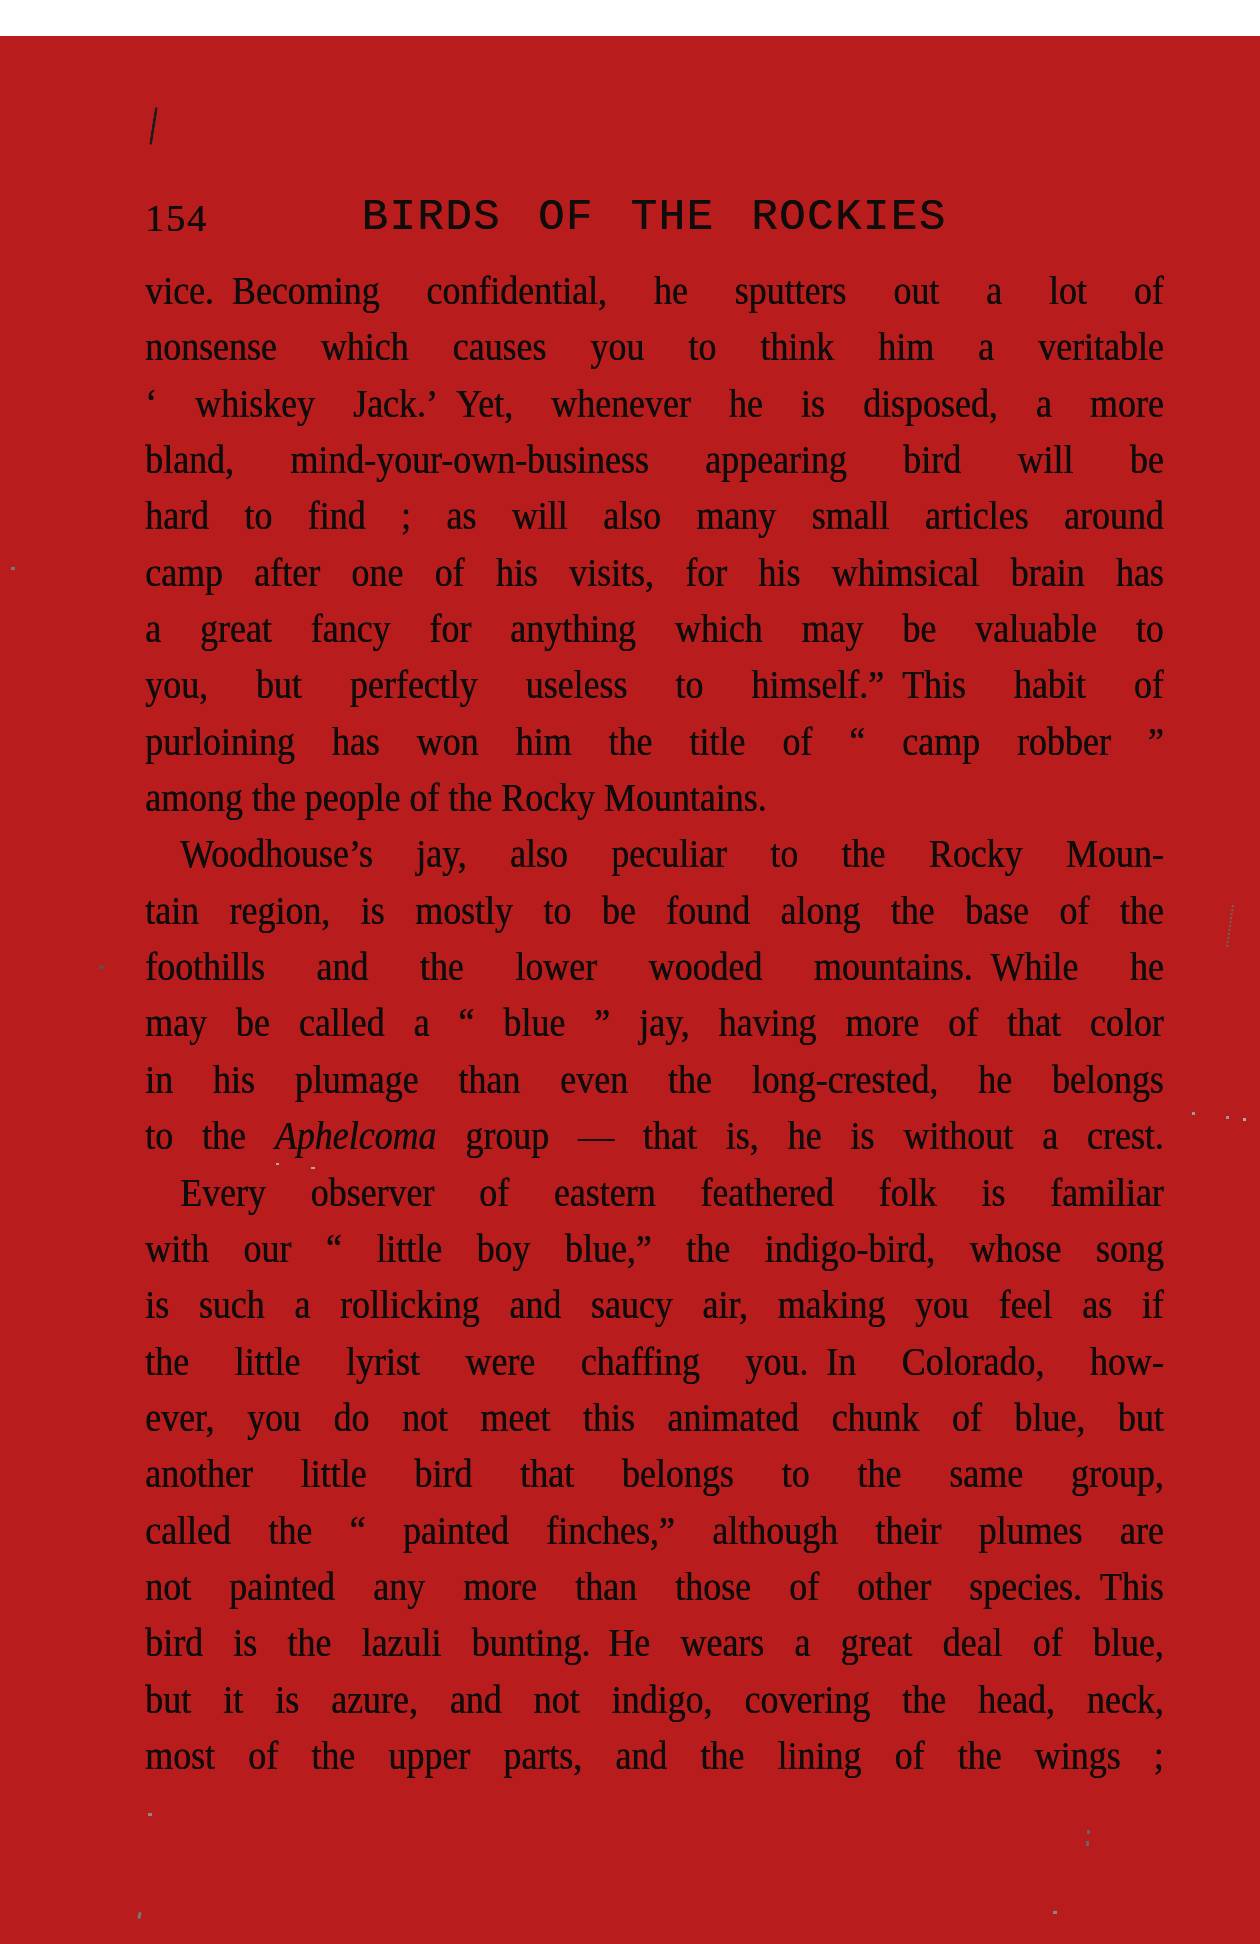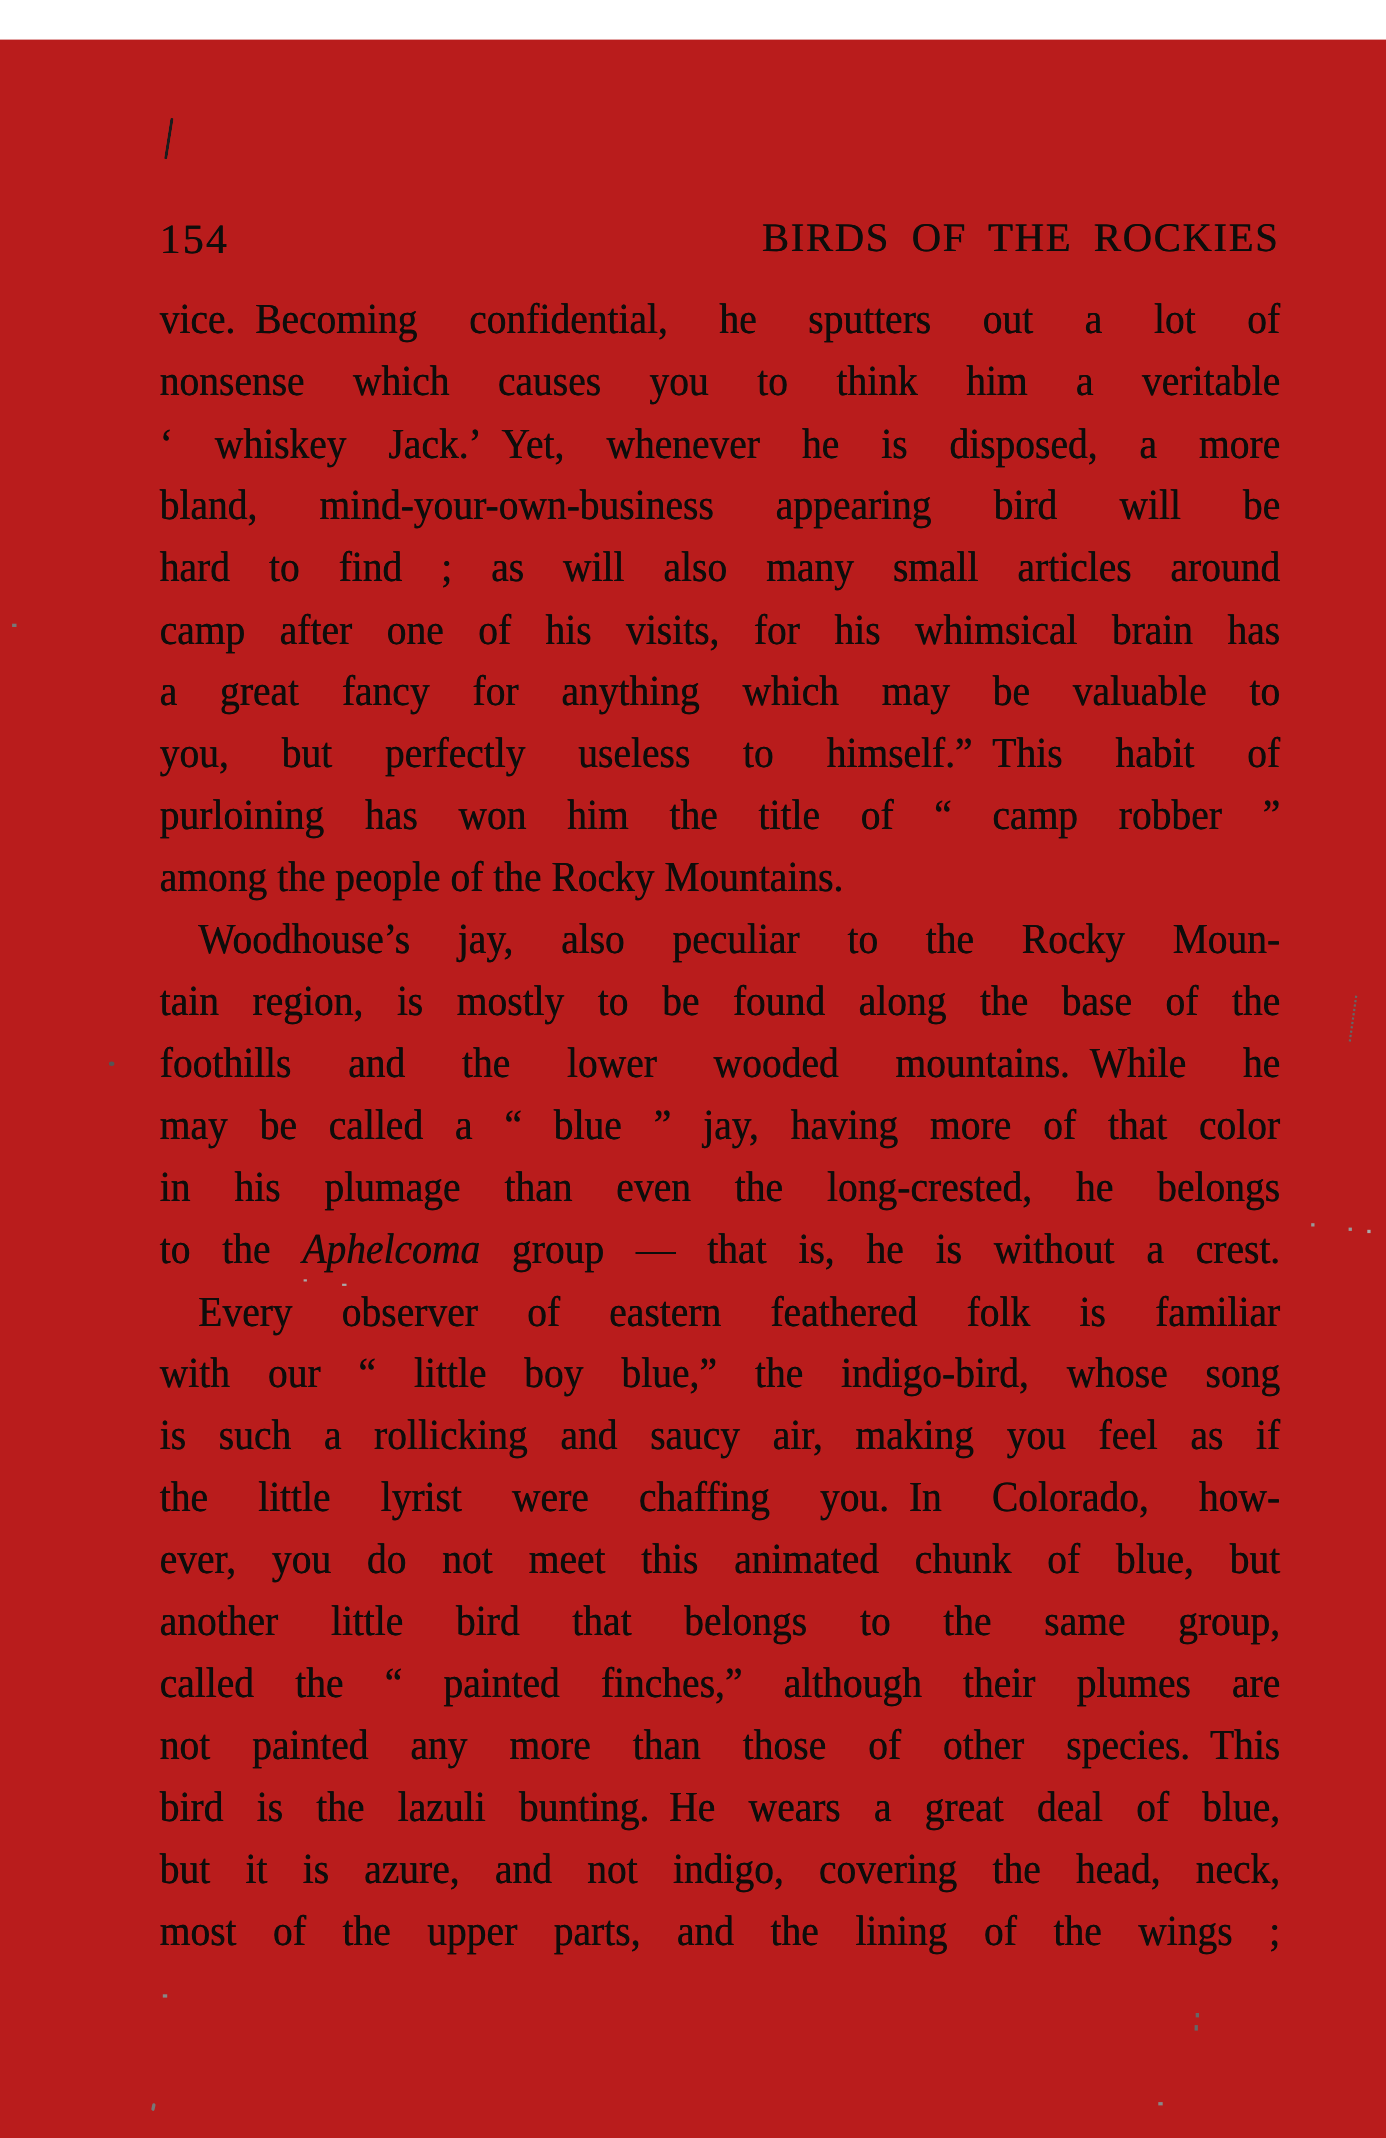--- a/index.html
+++ b/index.html
@@ -27,26 +27,27 @@
   .page-num {
     position: absolute;
     left: 0;
     top: 4px;
     font-size: 38px;
     line-height: 38px;
     letter-spacing: 2px;
     text-shadow: 0.5px 0 0 currentColor;
   }
   .running-title {
-    text-align: right;
-    font-size: 37px;
+    text-align: center;
+    font-size: 44px;
     line-height: 44px;
     letter-spacing: 1.5px;
     word-spacing: 9px;
     text-shadow: 0.5px 0 0 currentColor;
+    font-family: Liberation Mono, monospace;
   }
   .text-body {
     position: absolute;
     left: 145px;
     top: 227px;
     width: 1106px;
     transform: scaleX(0.921);
     transform-origin: 0 0;
     font-size: 39px;
     line-height: 56.35px;

